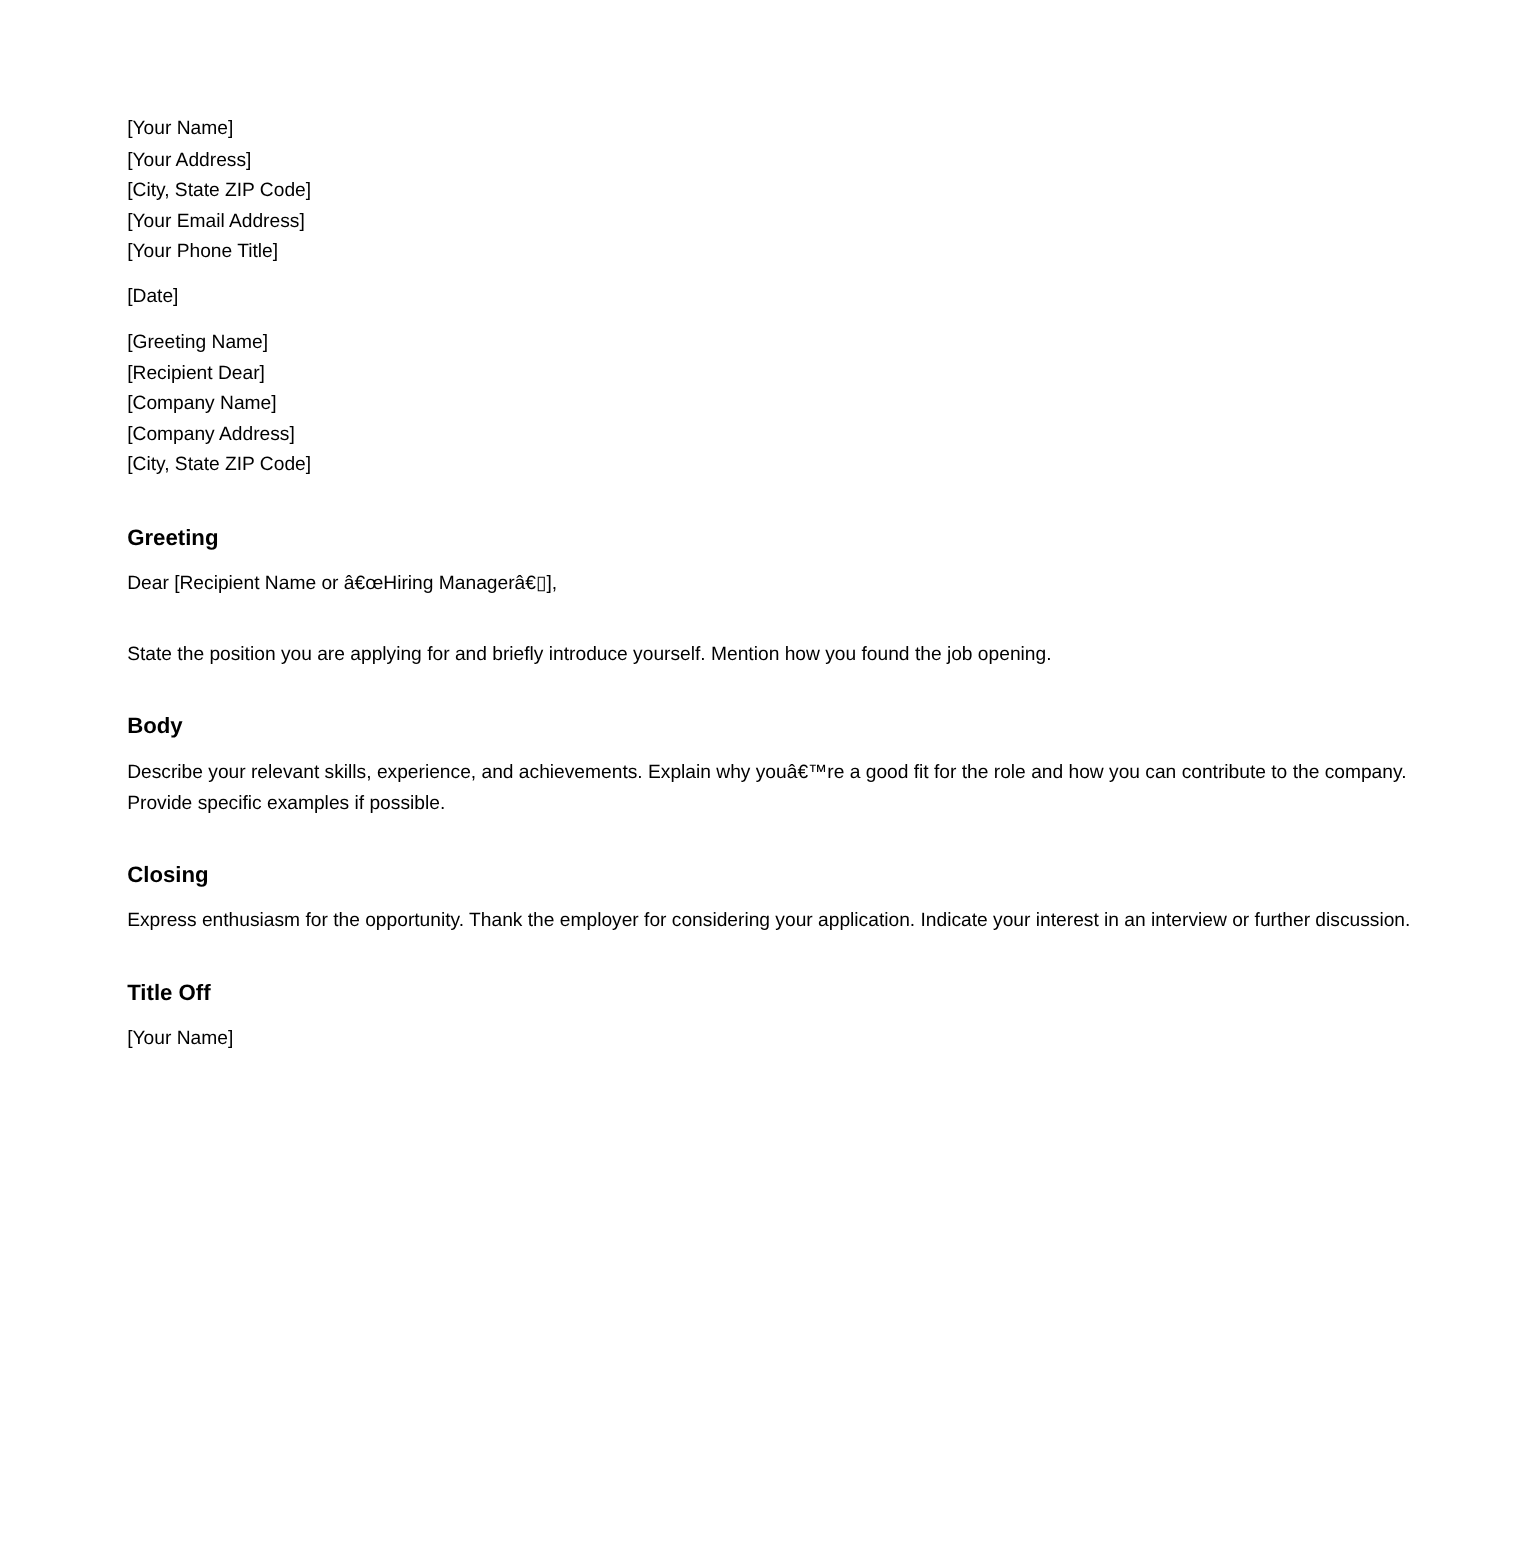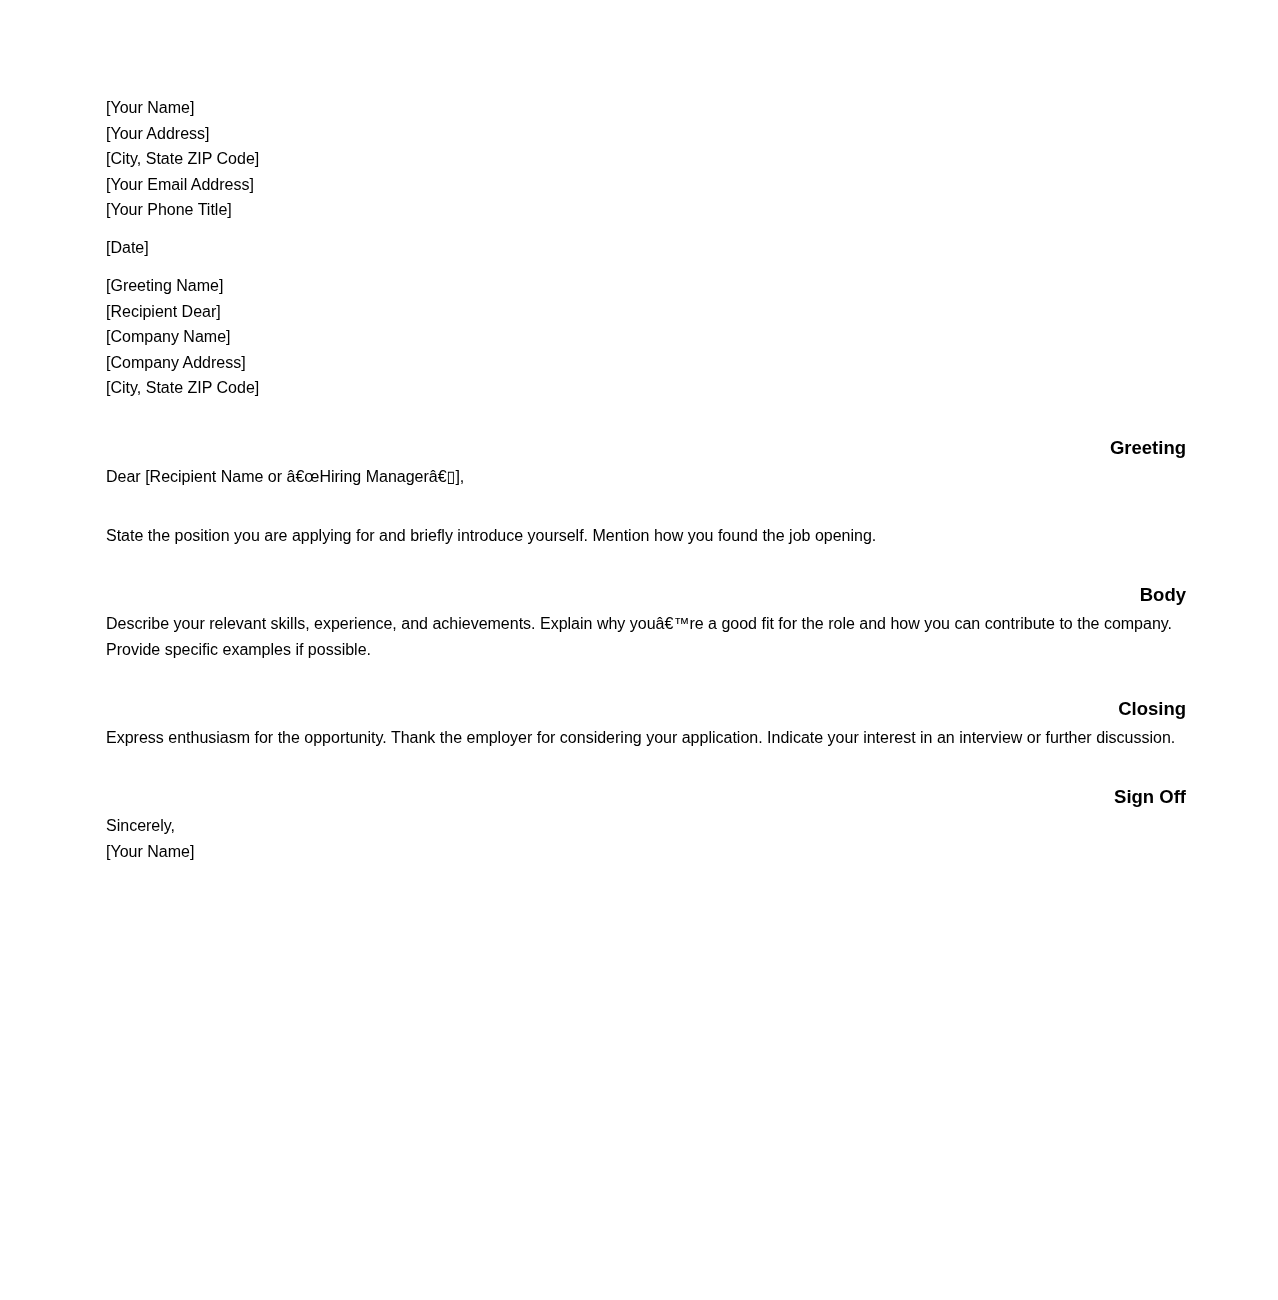--- a/index.html
+++ b/index.html
@@ -21,27 +21,26 @@
       width: 1080px;
     }
     .block { margin: 0; }
     .line { display: block; white-space: nowrap; }
     .gap-small { height: 12.5px; }
     .section-heading {
       font-size: 18.5px;
       font-weight: bold;
       line-height: 26px;
       margin: 0;
-      text-align: right;
     }
     .section {
       margin-top: 33px;
     }
     .section p {
-      margin: 3px 0 0 0;
+      margin: 13px 0 0 0;
       line-height: 26px;
       width: 1080px;
     }
     .section.first { margin-top: 34px; }
   </style>
 </head>
 <body>
 
 <div class="page">
 
@@ -82,20 +81,19 @@
     <h2 class="section-heading">Body</h2>
     <p>Describe your relevant skills, experience, and achievements. Explain why youâ€™re a good fit for the role and how you can contribute to the company. Provide specific examples if possible.</p>
   </div>
 
   <div class="section">
     <h2 class="section-heading">Closing</h2>
     <p>Express enthusiasm for the opportunity. Thank the employer for considering your application. Indicate your interest in an interview or further discussion.</p>
   </div>
 
   <div class="section">
-    <h2 class="section-heading">Sign Off</h2>
+    <h2 class="section-heading">Title Off</h2>
     <p>
-      <span class="line">Sincerely,</span>
       <span class="line">[Your Name]</span>
     </p>
   </div>
 
 </div>
 
 </body></html>

